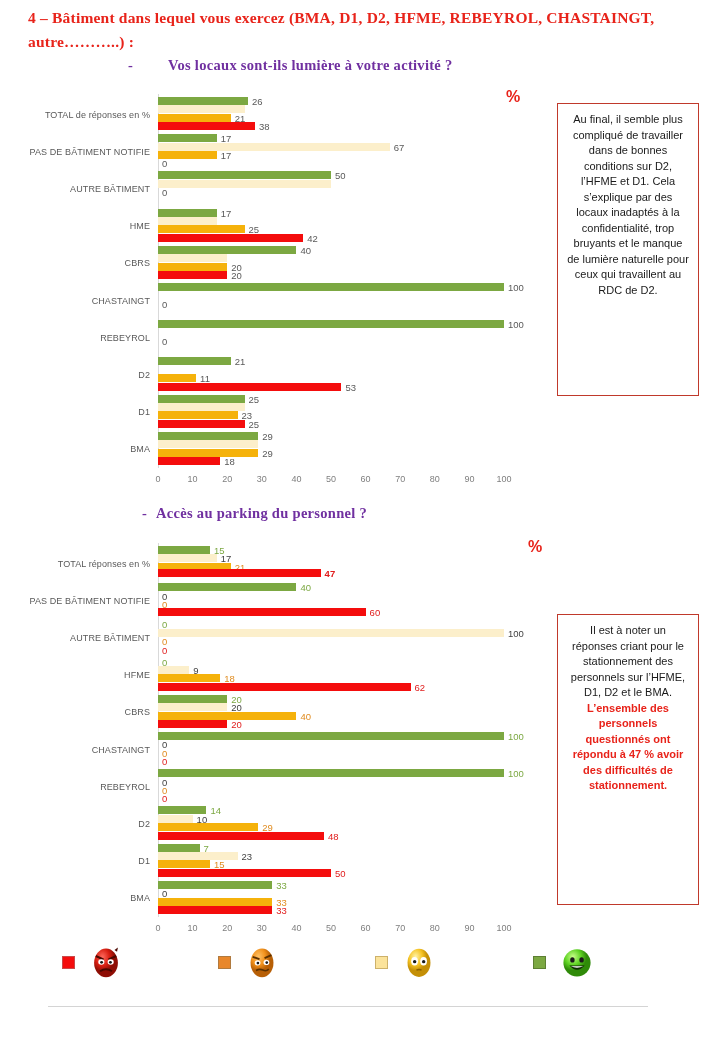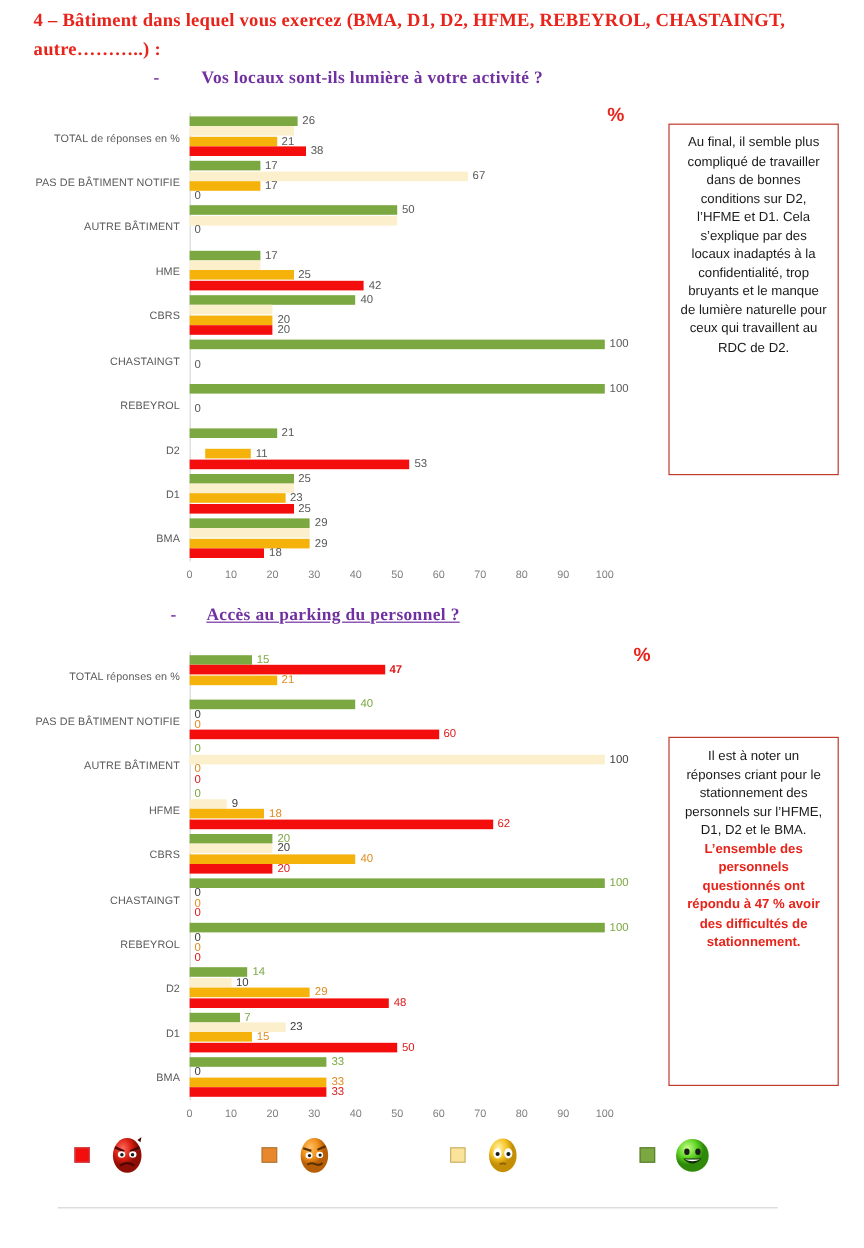--- a/index.html
+++ b/index.html
@@ -171,21 +171,21 @@
 </style>
 </head>
 <body>
 
 <div class="q-title">4 – Bâtiment dans lequel vous exercez (BMA, D1, D2, HFME,  REBEYROL,  CHASTAINGT, autre………..) :</div>
 
 <div class="sub-dash" style="left:128px;top:57px;">-</div>
 <div class="sub-q" style="left:168px;top:57px;">Vos locaux sont-ils lumière à votre activité ?</div>
 
 <div class="sub-dash" style="left:142px;top:505px;">-</div>
-<div class="sub-q" style="left:172px;top:505px;text-decoration:underline;">Accès au parking du personnel ?</div>
+<div class="sub-q" style="left:156px;top:505px;">Accès au parking du personnel ?</div>
 
 <div class="pct" style="left:506px;top:88px;">%</div>
 <div class="chart" id="chart1" style="left:0px;top:94px;width:560px;height:392px;">
     <div class="axis-line" style="top: 0px; height: 374px;"></div>
     <div class="cat-row" style="position: absolute; left: 158px; width: 346px; top: 2px; height: 37.2px;">
       <div class="cat-label">TOTAL de réponses en %</div>
       <div class="bar-wrap" style="position: absolute; left: 0px; top: 1px; width: 346px;">
         <div class="bar c-green" title="happy-green: 26" style="width: 89.96px;"></div>
         <div class="bar-val v-grey" style="left: 89.96px;">26</div>
       </div>
@@ -293,21 +293,21 @@
       </div>
       <div class="bar-wrap" style="position: absolute; left: 0px; top: 26.2px; width: 346px;"></div>
     </div>
     <div class="cat-row" style="position: absolute; left: 158px; width: 346px; top: 262.4px; height: 37.2px;">
       <div class="cat-label">D2</div>
       <div class="bar-wrap" style="position: absolute; left: 0px; top: 1px; width: 346px;">
         <div class="bar c-green" title="happy-green: 21" style="width: 72.66px;"></div>
         <div class="bar-val v-grey" style="left: 72.66px;">21</div>
       </div>
       <div class="bar-wrap" style="position: absolute; left: 0px; top: 9.4px; width: 346px;"></div>
-      <div class="bar-wrap" style="position: absolute; left: 0px; top: 17.8px; width: 346px; margin-left: 13px;">
+      <div class="bar-wrap" style="position: absolute; left: 0px; top: 17.8px; width: 346px;">
         <div class="bar c-gold" title="gold: 11" style="width: 38.06px;"></div>
         <div class="bar-val v-grey" style="left: 38.06px;">11</div>
       </div>
       <div class="bar-wrap" style="position: absolute; left: 0px; top: 26.2px; width: 346px;">
         <div class="bar c-red" title="angry-red: 53" style="width: 183.38px;"></div>
         <div class="bar-val v-grey" style="left: 183.38px;">53</div>
       </div>
     </div>
     <div class="cat-row" style="position: absolute; left: 158px; width: 346px; top: 299.6px; height: 37.2px;">
       <div class="cat-label">D1</div>
@@ -374,21 +374,21 @@
         <div class="bar-val v-green" style="left: 51.9px;">15</div>
       </div>
       <div class="bar-wrap" style="position: absolute; left: 0px; top: 9.4px; width: 346px;">
         <div class="bar c-cream" title="neutral-cream: 17" style="width: 58.82px;"></div>
         <div class="bar-val v-cream" style="left: 58.82px;">17</div>
       </div>
       <div class="bar-wrap" style="position: absolute; left: 0px; top: 17.8px; width: 346px;">
         <div class="bar c-gold" title="gold: 21" style="width: 72.66px;"></div>
         <div class="bar-val v-gold" style="left: 72.66px;">21</div>
       </div>
-      <div class="bar-wrap" style="position: absolute; left: 0px; top: 9px; width: 346px; font-weight: bold;">
+      <div class="bar-wrap" style="position: absolute; left: 0px; top: 24px; width: 346px; font-weight: bold;">
         <div class="bar c-red" title="angry-red: 47" style="width: 162.62px;"></div>
         <div class="bar-val v-red" style="left: 162.62px;">47</div>
       </div>
     </div>
     <div class="cat-row" style="position: absolute; left: 158px; width: 346px; top: 39.2px; height: 37.2px;">
       <div class="cat-label">PAS DE BÂTIMENT NOTIFIE</div>
       <div class="bar-wrap" style="position: absolute; left: 0px; top: 1px; width: 346px;">
         <div class="bar c-green" title="happy-green: 40" style="width: 138.4px;"></div>
         <div class="bar-val v-green" style="left: 138.4px;">40</div>
       </div>

